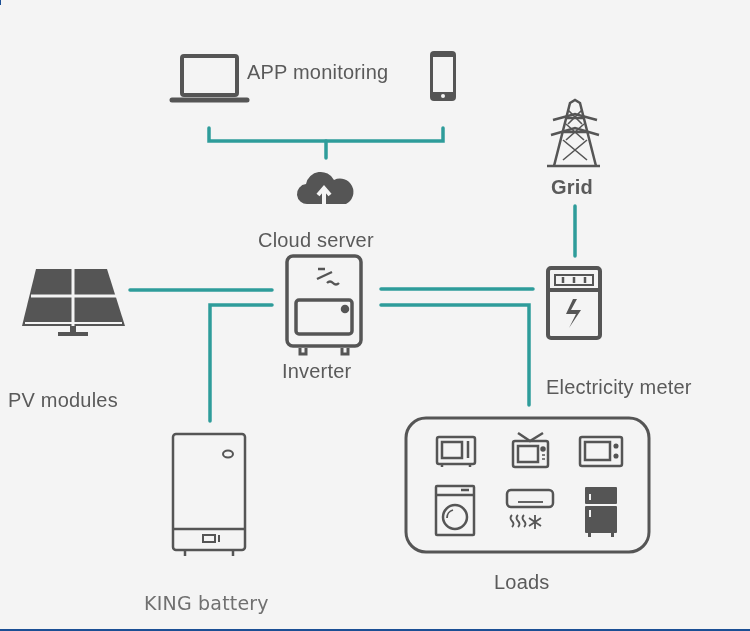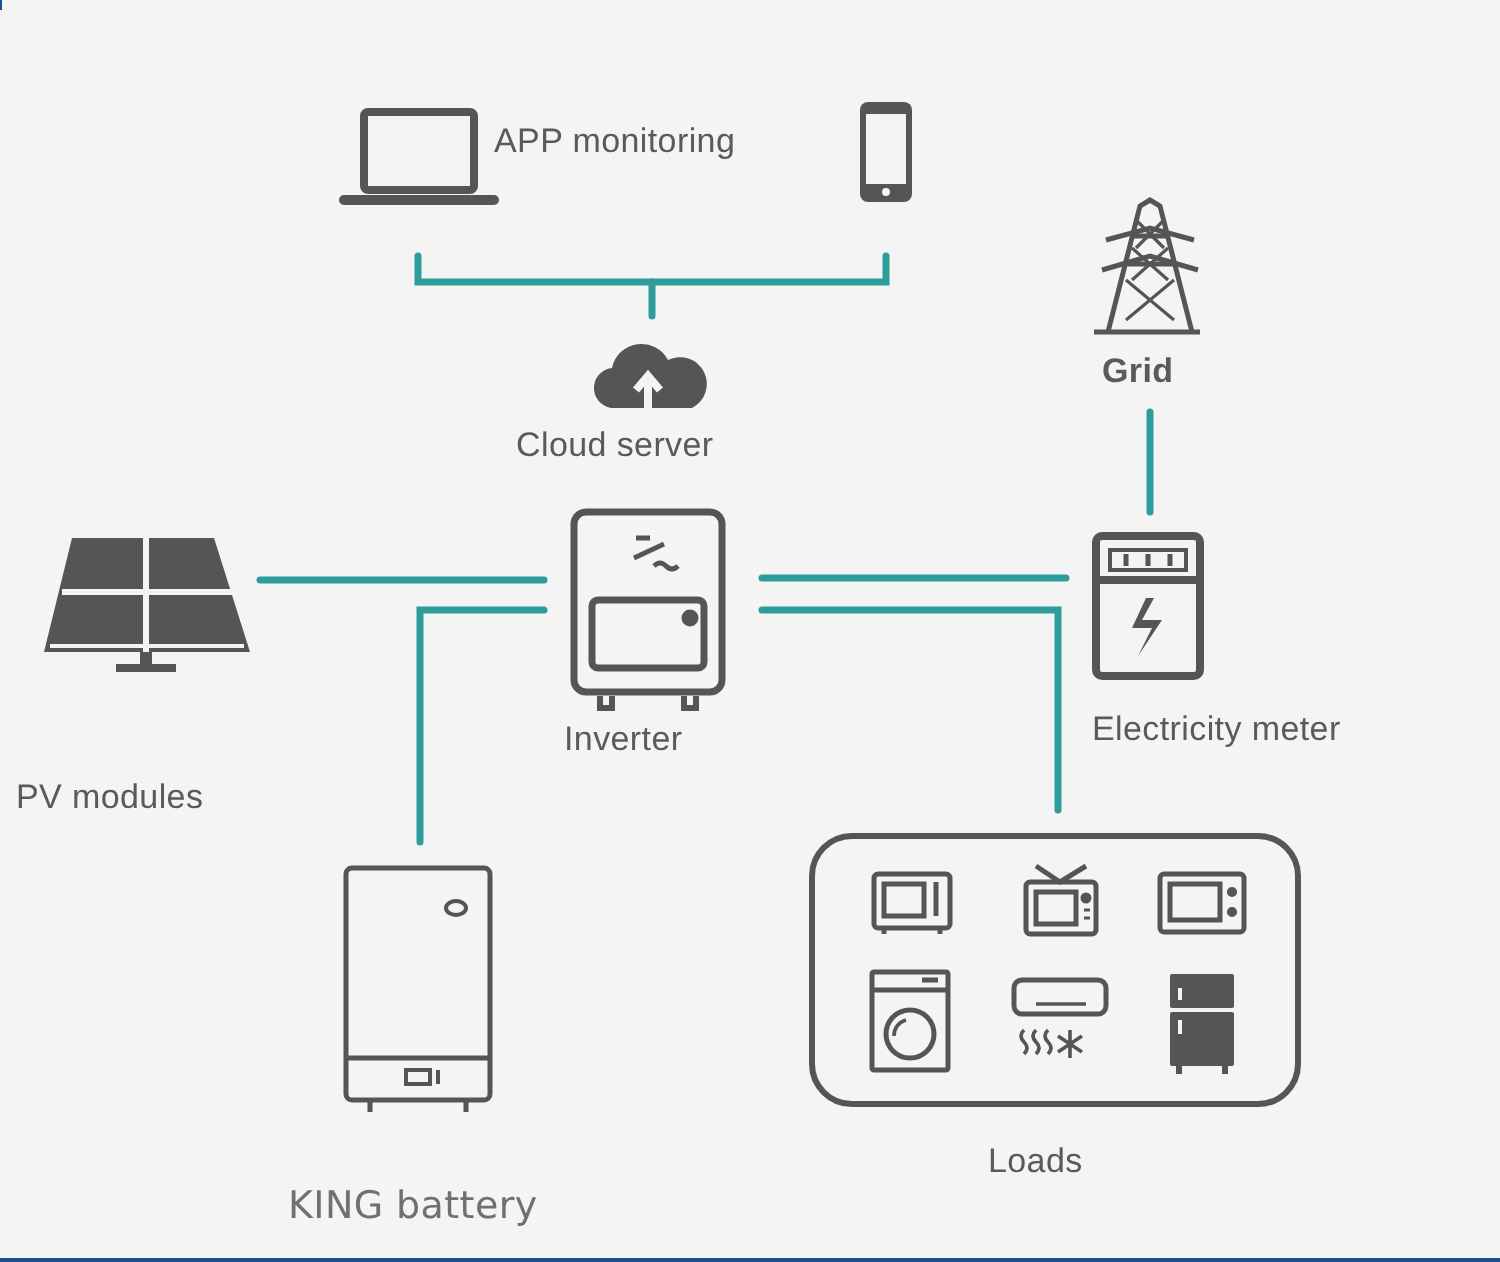--- a/index.html
+++ b/index.html
@@ -1,20 +1,20 @@
 <!DOCTYPE html>
 <html><head>
 <meta charset="utf-8">
 <style>
   html, body { margin: 0; padding: 0; }
   body { width: 750px; height: 631px; background: #f4f4f4; position: relative; overflow: hidden; font-family: "Liberation Sans", sans-serif; }
   .frame { position: absolute; left: 0; top: 0; width: 750px; height: 631px; }
   .border-left { position: absolute; left: 0; top: 0; width: 1px; height: 5px; background: #1b4f94; }
   .border-bottom { position: absolute; left: 0; bottom: 0; width: 750px; height: 2px; background: #1b4f94; }
-  .lbl { position: absolute; color: #5a5a5a; font-size: 17px; white-space: nowrap; letter-spacing: 0.2px; }
+  .lbl { position: absolute; color: #5a5a5a; font-size: 20px; white-space: nowrap; letter-spacing: 0.2px; }
   .lbl.light { color: #707070; font-family: "DejaVu Sans", sans-serif; font-size: 19px; margin-top: 25px; }
   svg.diagram { position: absolute; left: 0; top: 0; }
 </style>
 </head>
 <body>
 
 <div class="frame">
   <div class="border-left"></div>
   <div class="border-bottom"></div>
 
@@ -129,20 +129,20 @@
       <rect x="585" y="487" width="32" height="17" rx="1"></rect>
       <rect x="585" y="506" width="32" height="27" rx="1"></rect>
       <rect x="589" y="494" width="2" height="6" fill="#f4f4f4"></rect>
       <rect x="589" y="510" width="2" height="7" fill="#f4f4f4"></rect>
       <rect x="588" y="533" width="3" height="4"></rect>
       <rect x="611" y="533" width="3" height="4"></rect>
     </g>
   </svg>
 
   <div class="lbl" style="left:247px; top:61px;">APP monitoring</div>
-  <div class="lbl" style="left:258px; top:213px;">Cloud server</div>
+  <div class="lbl" style="left:258px; top:229px;">Cloud server</div>
   <div class="lbl" style="left:551px; top:176px;font-weight:bold;">Grid</div>
   <div class="lbl" style="left:8px; top:349px;margin-top:40px;">PV modules</div>
   <div class="lbl" style="left:282px; top:360px;">Inverter</div>
-  <div class="lbl" style="left:546px; top:355px;">Electricity meter</div>
+  <div class="lbl" style="left:546px; top:376px;">Electricity meter</div>
   <div class="lbl light" style="left:144px; top:567px;">KING battery</div>
   <div class="lbl" style="left:494px; top:571px;">Loads</div>
 </div>
 
 </body></html>

